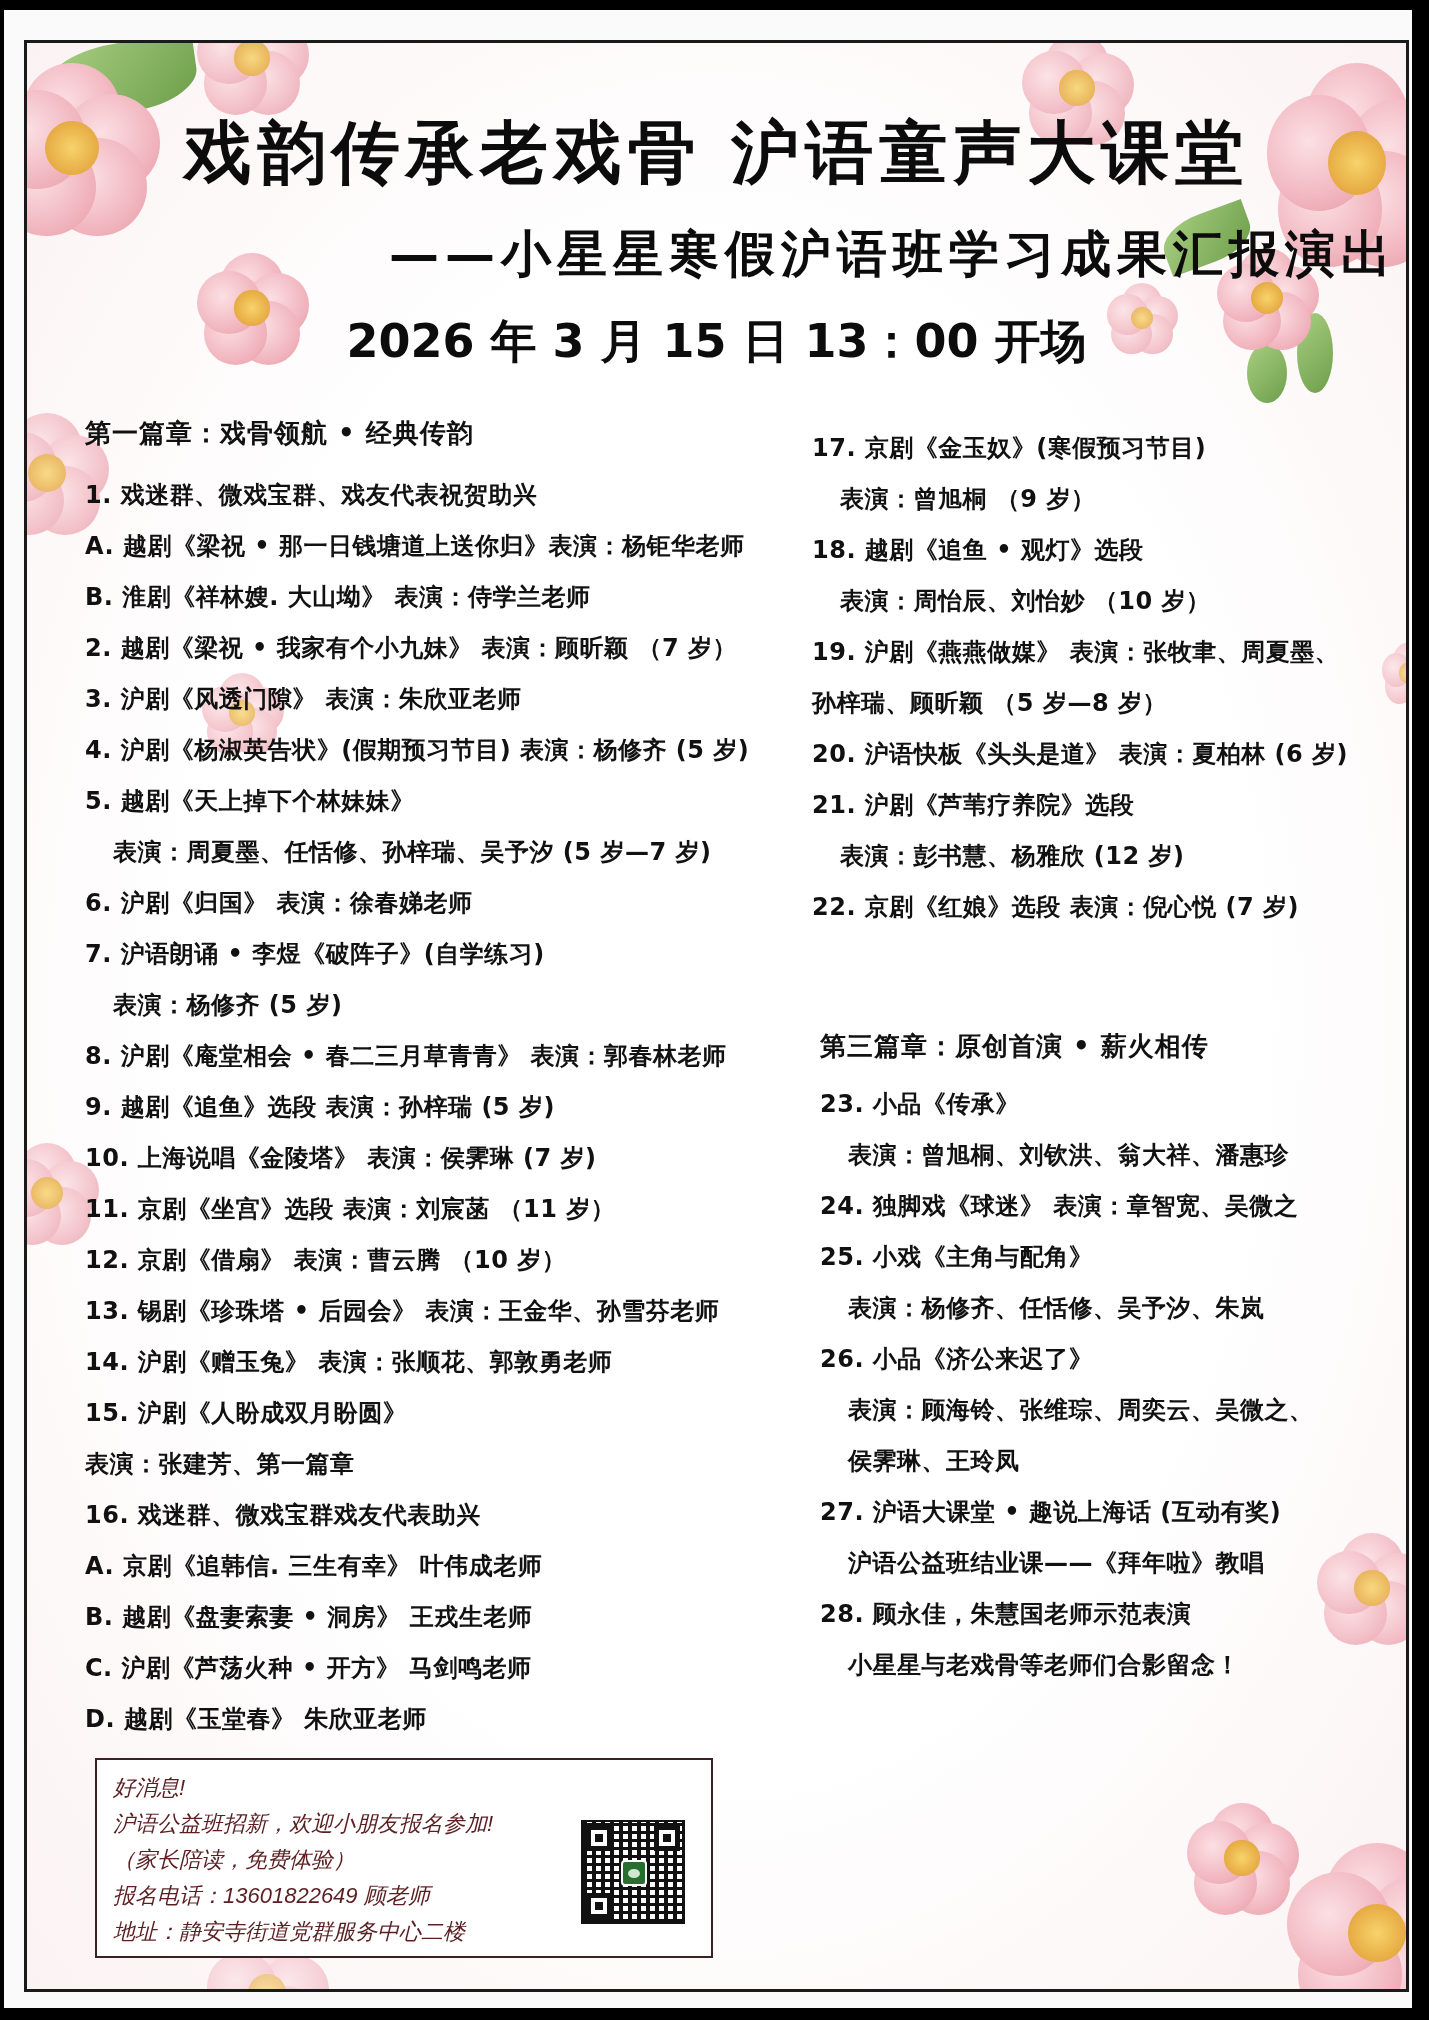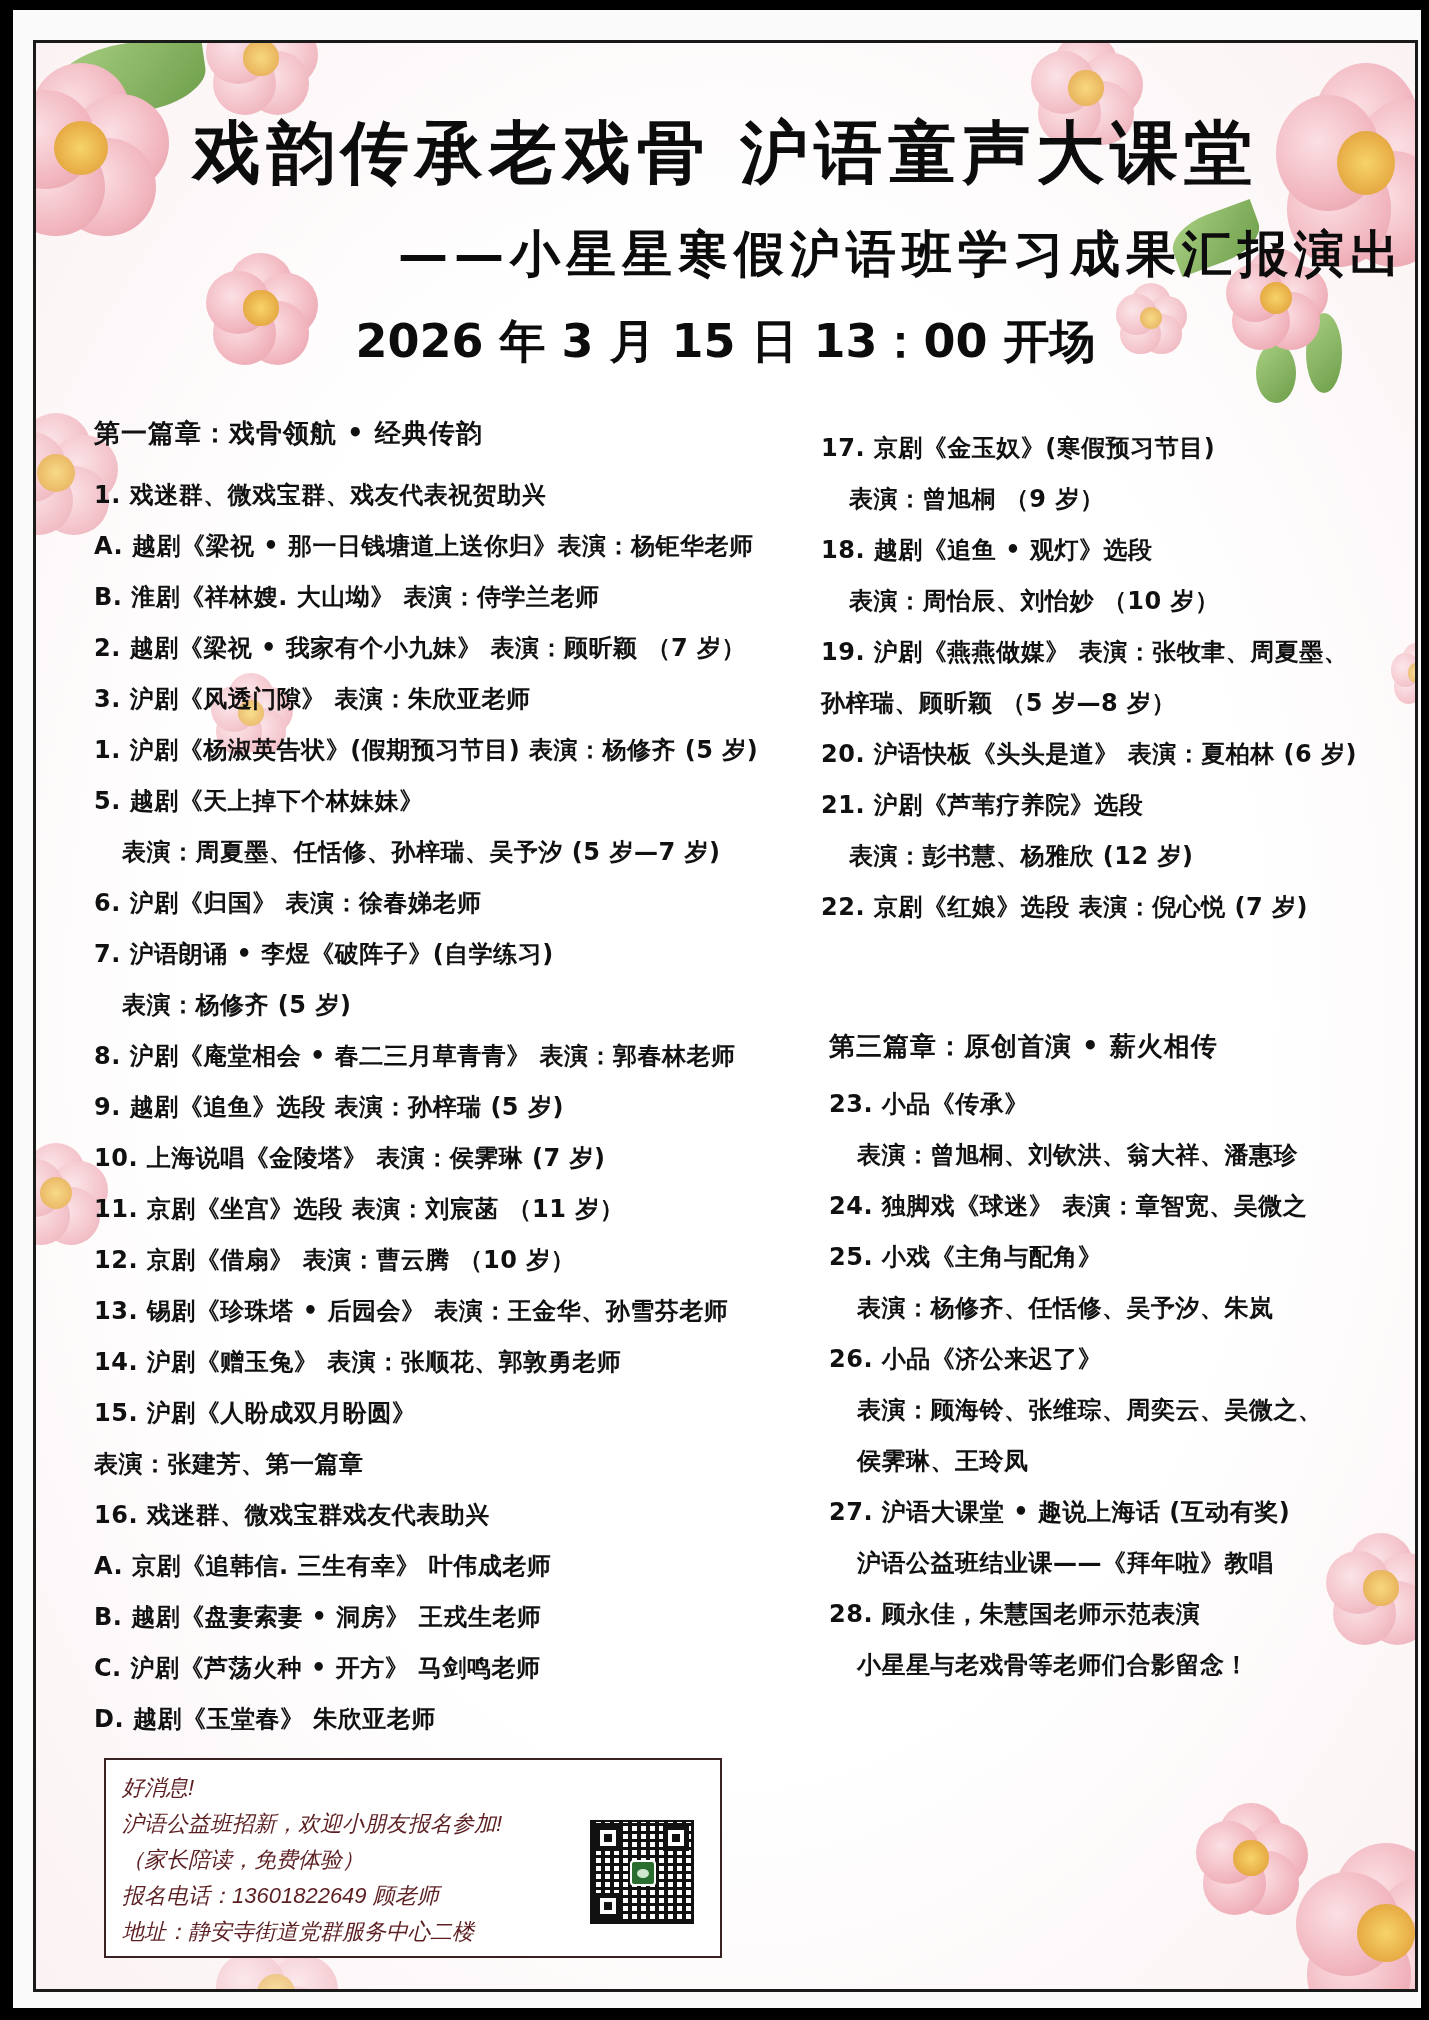--- a/index.html
+++ b/index.html
@@ -1,20 +1,20 @@
 <!DOCTYPE html>
 <html><head>
 <meta charset="utf-8">
 <style>
   * { box-sizing: border-box; margin: 0; padding: 0; }
   html, body { width: 1429px; height: 2020px; background: #000; overflow: hidden; }
   body { position: relative; font-family: "DejaVu Sans", "Liberation Sans", sans-serif; }
 
   .paper {
-    position: absolute; left: 13px; top: 10px; width: 1408px; height: 1998px;
+    position: absolute; left: 4px; top: 10px; width: 1408px; height: 1998px;
     background: #fbfafa;
   }
   .frame {
     position: absolute; left: 20px; top: 30px; width: 1385px; height: 1952px;
     border: 3px solid #1a1a1a;
     background: radial-gradient(ellipse at 50% 50%, #ffffff 55%, #fbf2f3 100%);
     overflow: hidden;
   }
 
   
@@ -226,21 +226,21 @@
       <div class="title3">2026 年 3 月 15 日  13：00 开场</div>
 
       <div class="col col-left">
         <div class="chapter" style="margin-bottom:12px;">第一篇章：戏骨领航 • 经典传韵</div>
         <div id="ch1-lines">
             <div class="line">1. 戏迷群、微戏宝群、戏友代表祝贺助兴</div>
             <div class="line">A. 越剧《梁祝 • 那一日钱塘道上送你归》表演：杨钜华老师</div>
             <div class="line">B. 淮剧《祥林嫂. 大山坳》 表演：侍学兰老师</div>
             <div class="line">2. 越剧《梁祝 • 我家有个小九妹》 表演：顾昕颖 （7 岁）</div>
             <div class="line">3. 沪剧《风透门隙》 表演：朱欣亚老师</div>
-            <div class="line">1. 沪剧《杨淑英告状》(假期预习节目) 表演：杨修齐 (5 岁)</div>
+            <div class="line">4. 沪剧《杨淑英告状》(假期预习节目) 表演：杨修齐 (5 岁)</div>
             <div class="line">5. 越剧《天上掉下个林妹妹》</div>
             <div class="line indent">表演：周夏墨、任恬修、孙梓瑞、吴予汐 (5 岁—7 岁)</div>
             <div class="line">6. 沪剧《归国》 表演：徐春娣老师</div>
             <div class="line">7. 沪语朗诵 • 李煜《破阵子》(自学练习)</div>
             <div class="line indent">表演：杨修齐 (5 岁)</div>
             <div class="line">8. 沪剧《庵堂相会 • 春二三月草青青》 表演：郭春林老师</div>
             <div class="line">9. 越剧《追鱼》选段 表演：孙梓瑞 (5 岁)</div>
             <div class="line">10. 上海说唱《金陵塔》 表演：侯霁琳 (7 岁)</div>
             <div class="line">11. 京剧《坐宫》选段 表演：刘宸菡 （11 岁）</div>
             <div class="line">12. 京剧《借扇》 表演：曹云腾 （10 岁）</div>

